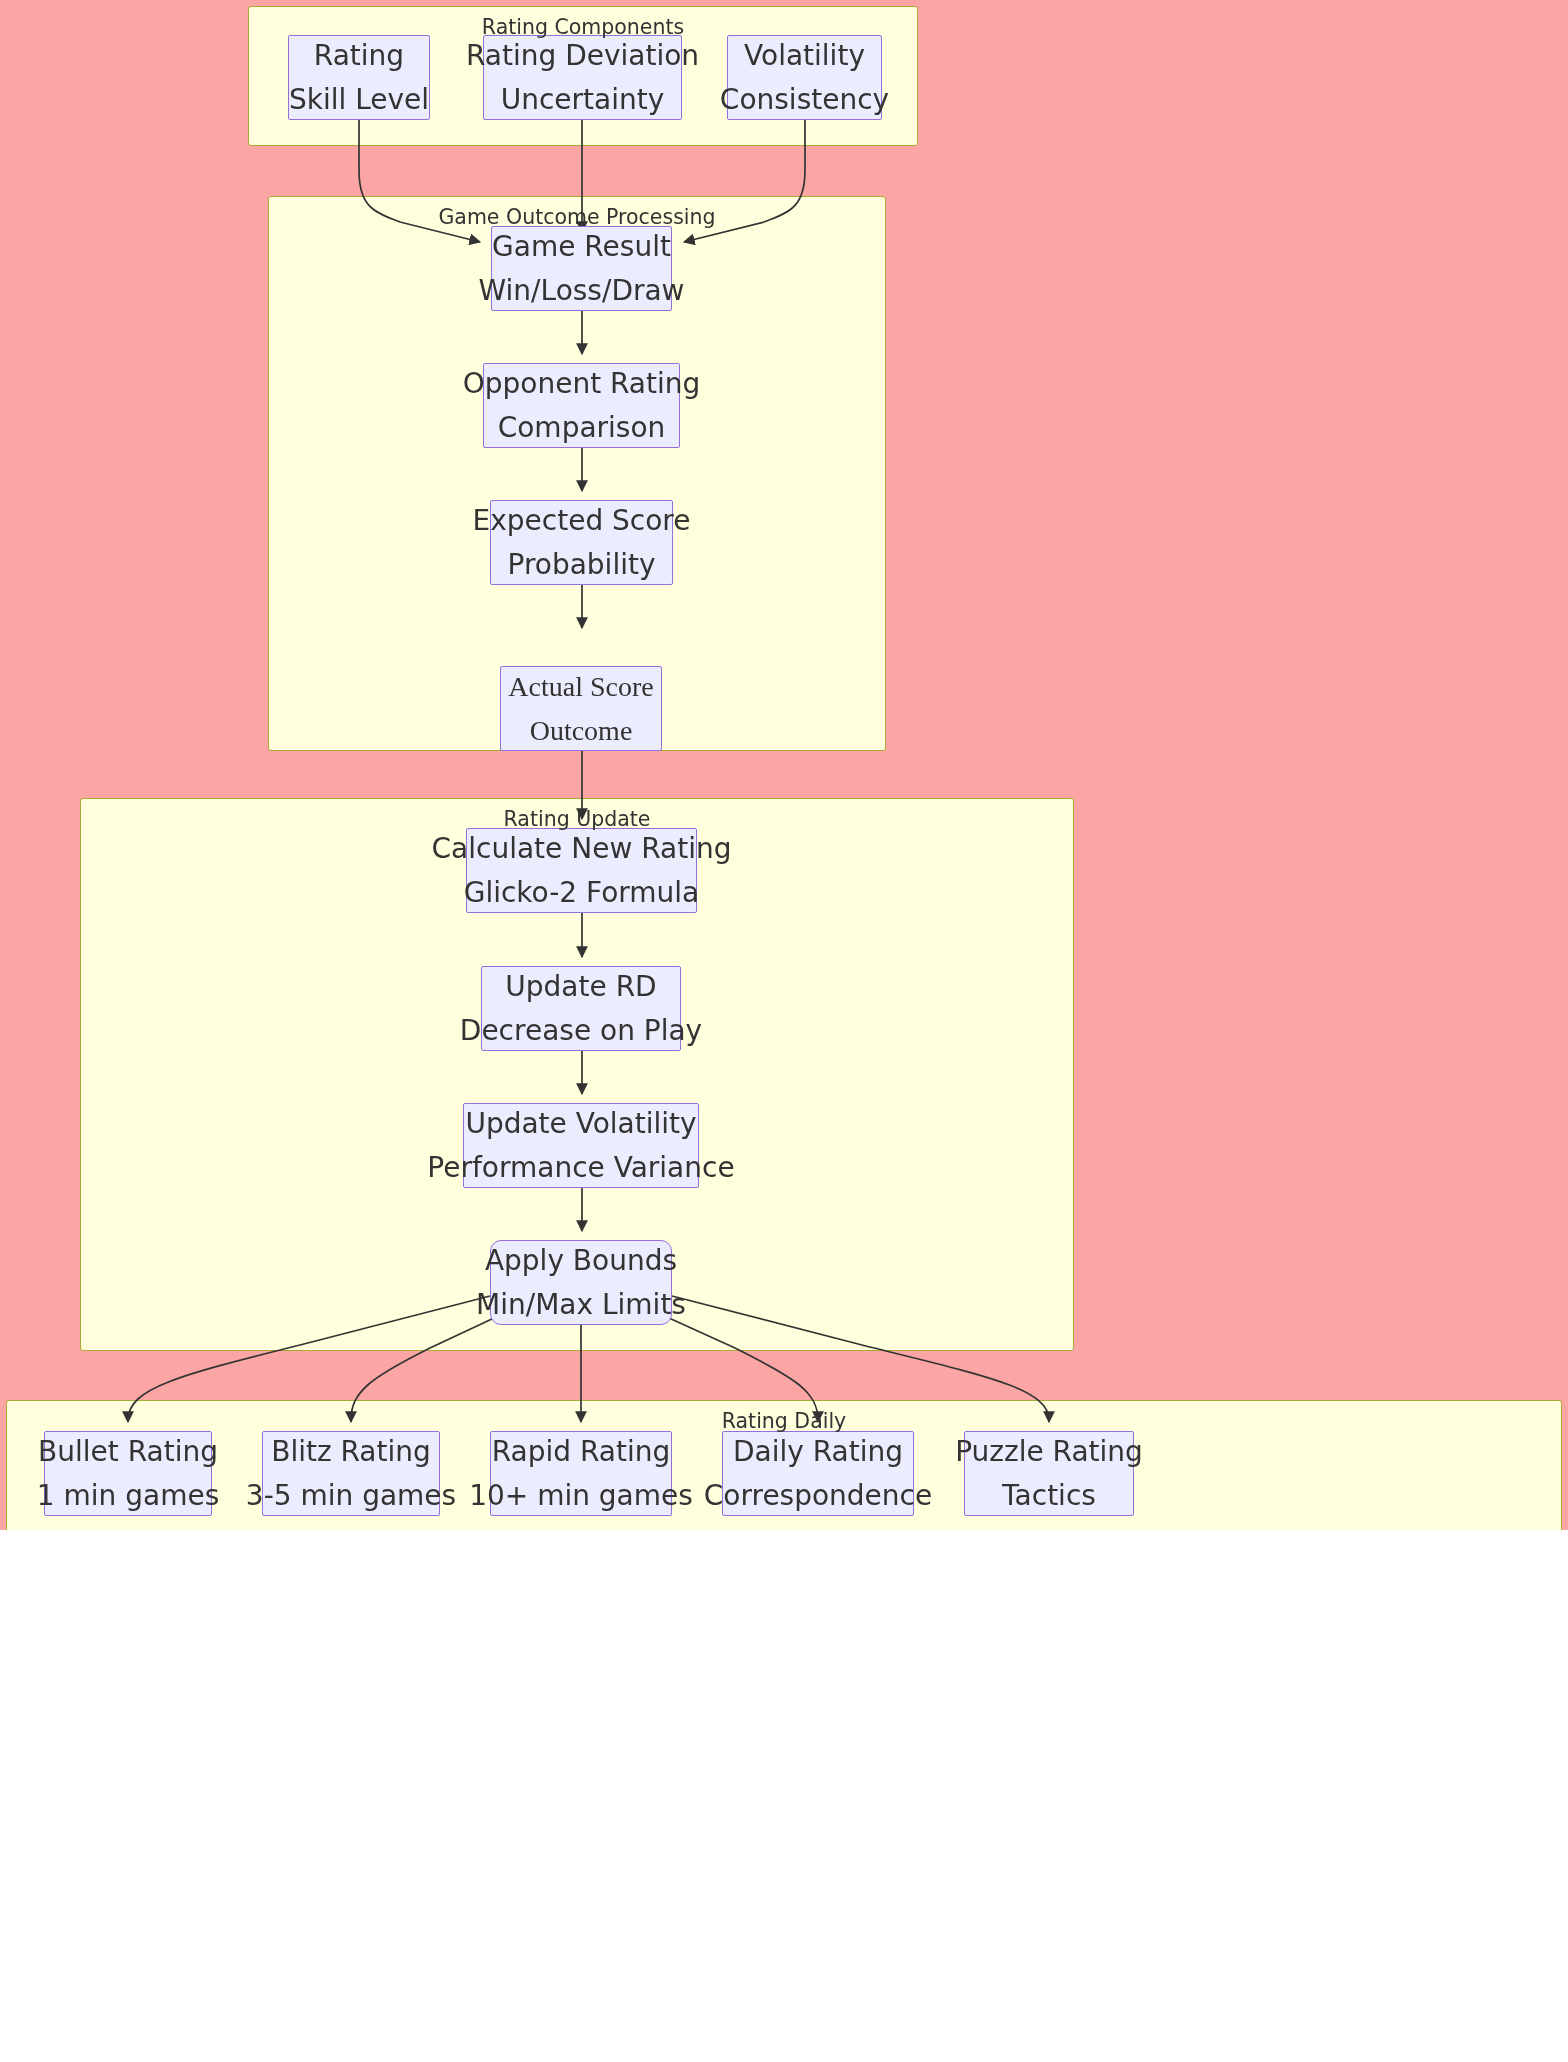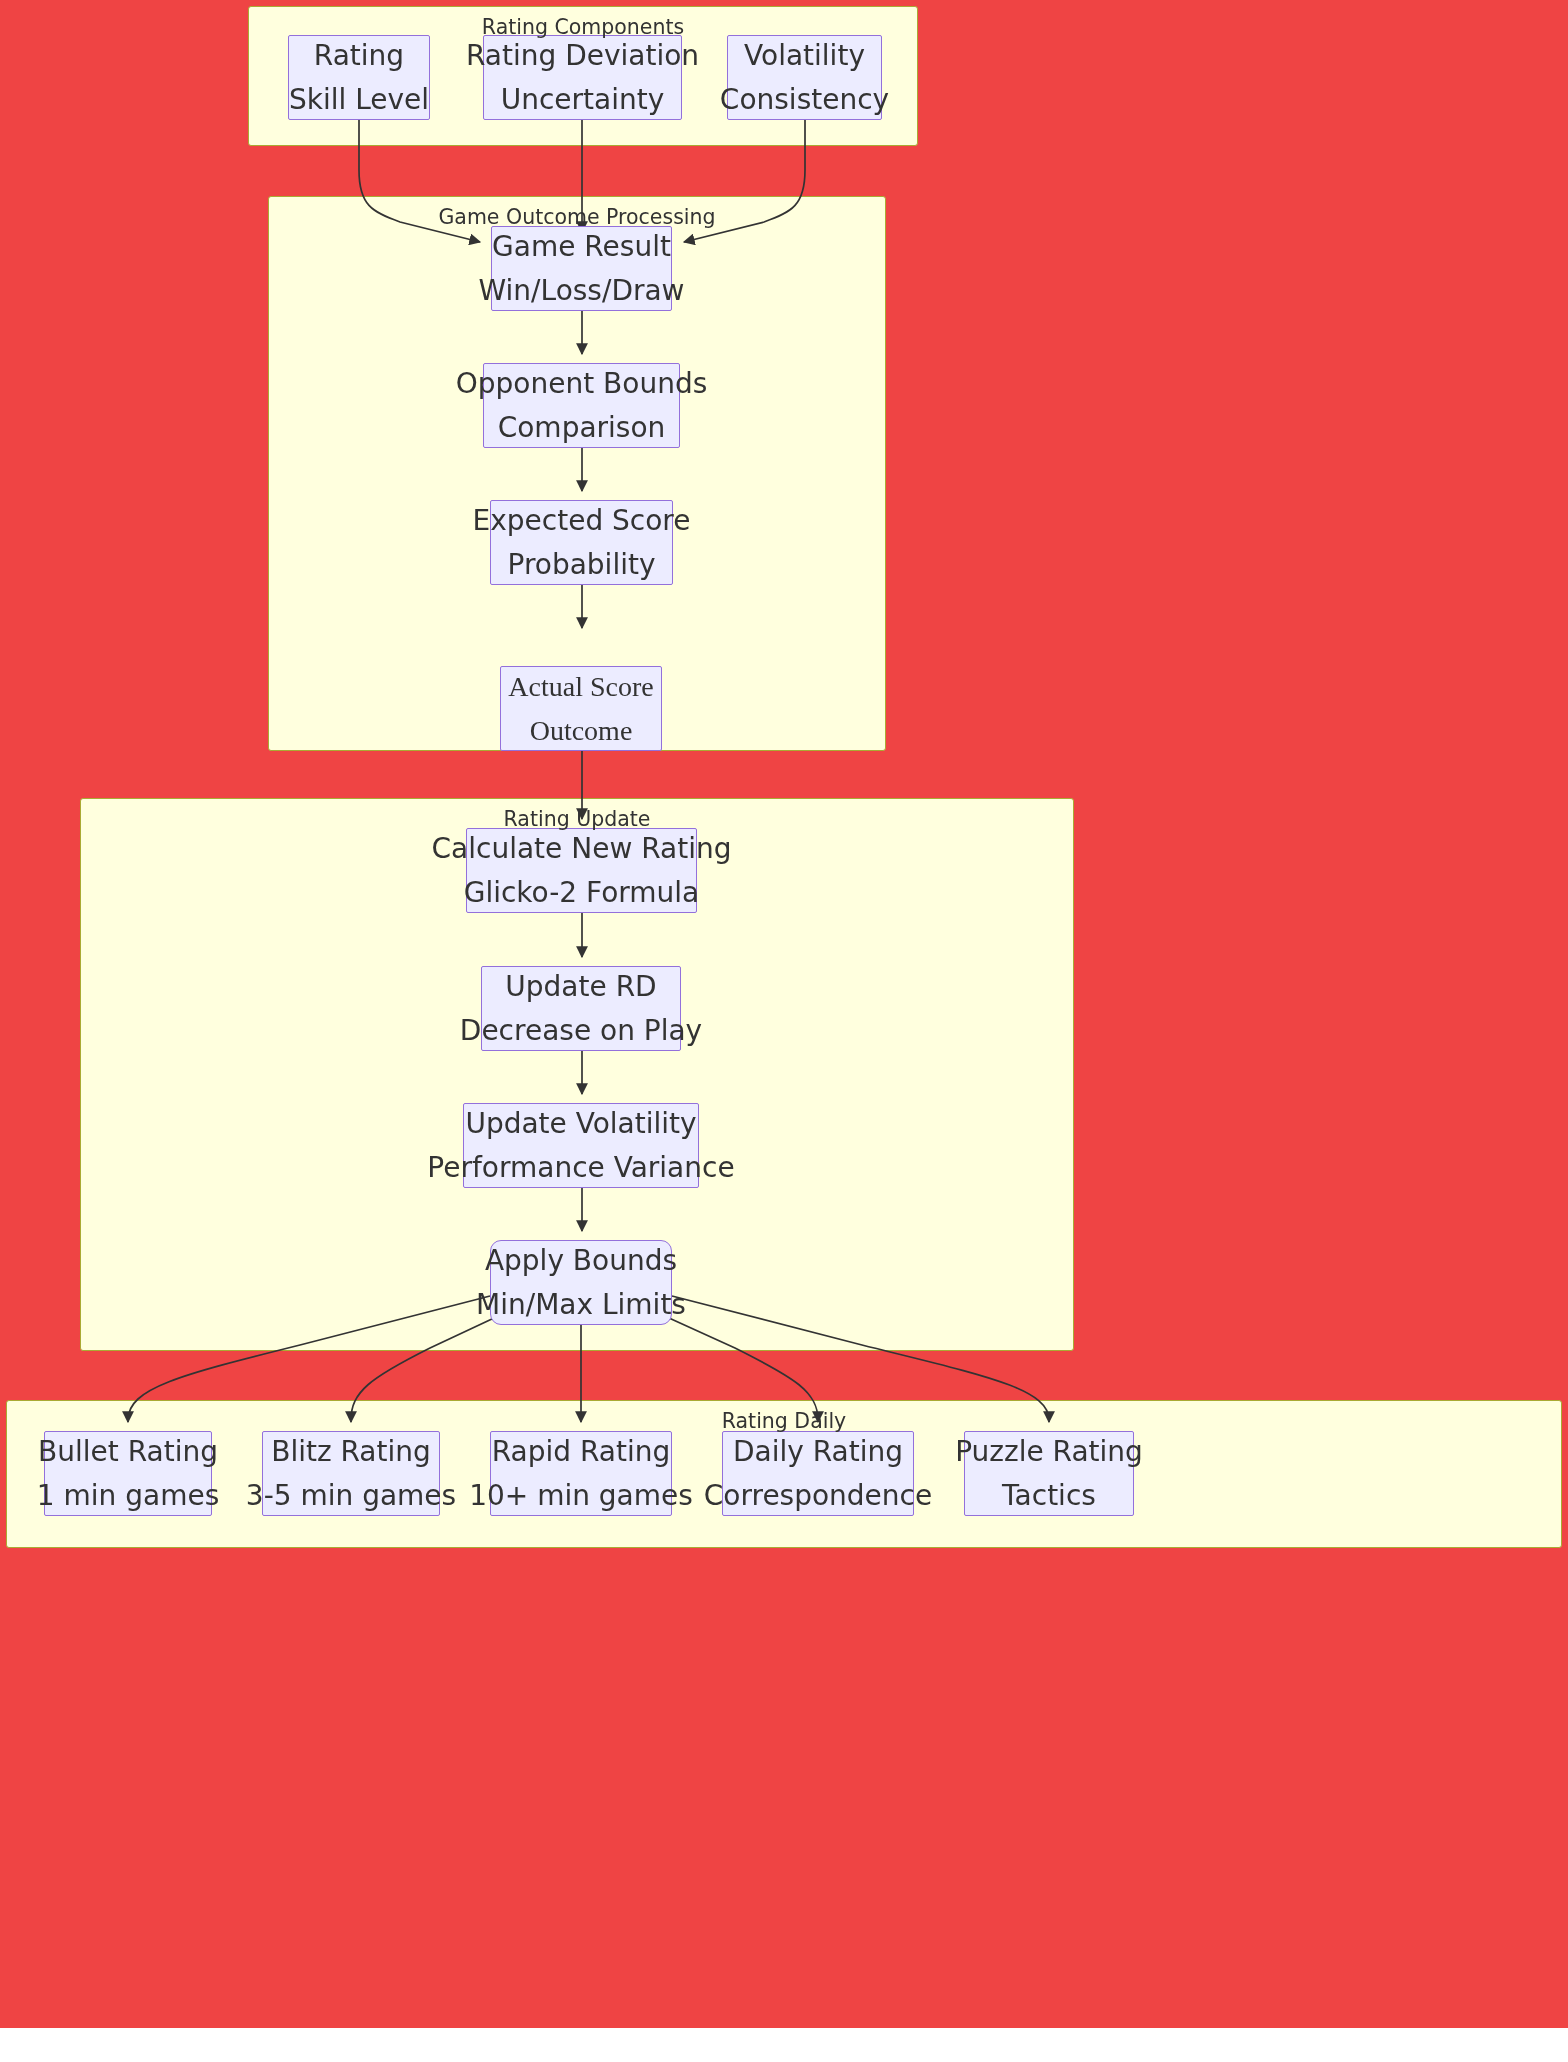--- a/index.html
+++ b/index.html
@@ -6,22 +6,22 @@
     margin: 0;
     padding: 0;
     background: #ffffff;
   }
   body {
     font-family: "DejaVu Sans", sans-serif;
   }
   #diagram-root {
     position: relative;
     width: 1568px;
-    height: 2028px;
-    background: #ef4444;
+    height: 1530px;
+    background: #fca5a5;
     overflow: hidden;
   }
   .edge-layer {
     position: absolute;
     left: 0;
     top: 0;
     width: 1568px;
     height: 2062px;
     pointer-events: none;
     z-index: 1;
@@ -114,21 +114,21 @@
       </div>
       <div class="node" style="left: 727px; top: 35px; width: 155px; height: 85px;">
         <div class="line">Volatility</div>
         <div class="line">Consistency</div>
       </div>
       <div class="node" style="left: 491px; top: 226px; width: 181px; height: 85px;">
         <div class="line">Game Result</div>
         <div class="line">Win/Loss/Draw</div>
       </div>
       <div class="node" style="left: 483px; top: 363px; width: 197px; height: 85px;">
-        <div class="line">Opponent Bounds</div>
+        <div class="line">Opponent Rating</div>
         <div class="line">Comparison</div>
       </div>
       <div class="node" style="left: 490px; top: 500px; width: 183px; height: 85px;">
         <div class="line">Expected Score</div>
         <div class="line">Probability</div>
       </div>
       <div class="node" style="left: 500px; top: 666px; width: 162px; height: 85px; font-family: Liberation Serif, serif;">
         <div class="line">Actual Score</div>
         <div class="line">Outcome</div>
       </div>

